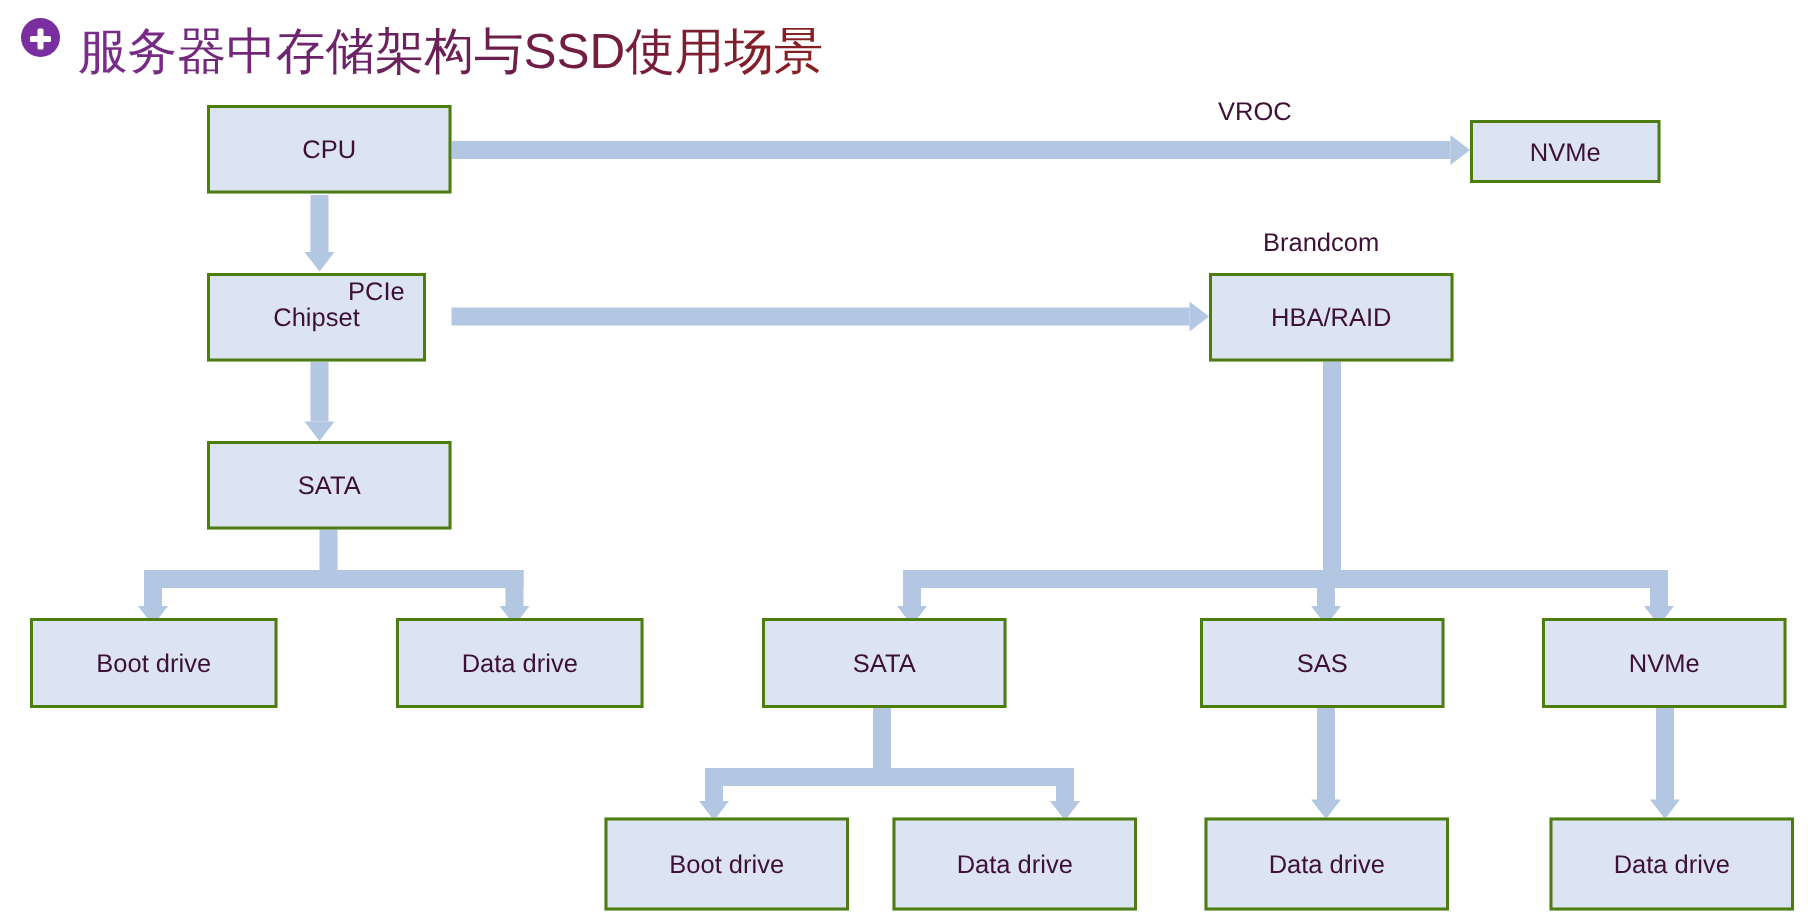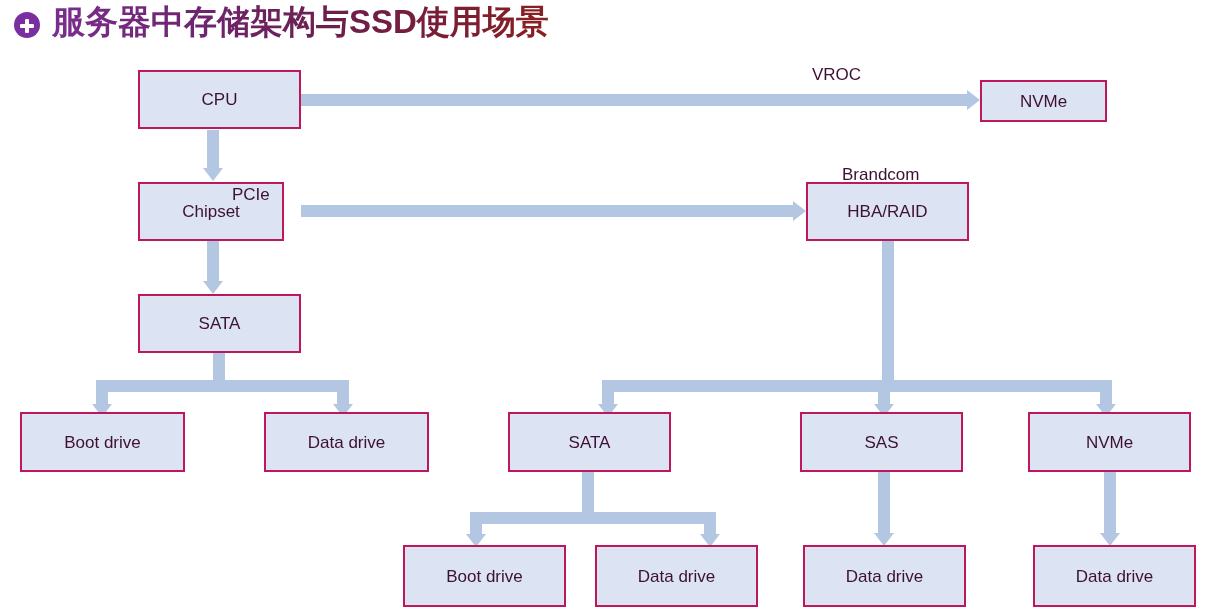--- a/index.html
+++ b/index.html
@@ -49,38 +49,38 @@
     left: 11px;
     top: 6.5px;
     width: 4px;
     height: 14px;
     background: #ffffff;
     border-radius: 1px;
   }
   #title-text {
     position: absolute;
     left: 52px;
-    top: 0;
+    top: 12px;
     font-size: 33px;
-    font-weight: bold;
+    font-weight: normal;
     letter-spacing: 0px;
     white-space: nowrap;
     background: linear-gradient(90deg, #7b2d8e 0%, #6e2570 28%, #6b1f4f 55%, #7a1d35 80%, #8a2020 100%);
     -webkit-background-clip: text;
     background-clip: text;
     color: transparent;
     -webkit-text-fill-color: transparent;
   }
 
   
   .node {
     position: absolute;
     box-sizing: border-box;
     background: #dce3f2;
-    border: 2px solid #be185d;
+    border: 2px solid #4d7c0f;
     display: flex;
     align-items: center;
     justify-content: center;
     color: #3d1035;
     font-size: 17px;
     font-family: "Liberation Sans", sans-serif;
     z-index: 3;
     line-height: 1;
   }
 
@@ -185,21 +185,21 @@
   <div class="arrow-head-down" style="left:700px; top:534px;"></div>
 
   <div class="arrow-shaft-v" style="left:878px; top:472px; width:12px; height:62px;"></div>
   <div class="arrow-head-down" style="left:874px; top:533px;"></div>
 
   <div class="arrow-shaft-v" style="left:1104px; top:472px; width:12px; height:62px;"></div>
   <div class="arrow-head-down" style="left:1100px; top:533px;"></div>
 
   <div class="edge-label" style="left:812px; top:65px;">VROC</div>
   <div class="edge-label" style="left:232px; top:147px;margin-top:38px;">PCIe</div>
-  <div class="edge-label" style="left:842px; top:165px;">Brandcom</div>
+  <div class="edge-label" style="left:842px; top:152px;">Brandcom</div>
 
   <div class="node" style="left:138px; top:70px; width:163px; height:59px;">CPU</div>
 
   <div class="node" style="left:980px; top:80px; width:127px; height:42px;">NVMe</div>
 
   <div class="node" style="left:138px; top:182px; width:146px; height:59px;">Chipset</div>
 
   <div class="node" style="left:806px; top:182px; width:163px; height:59px;">HBA/RAID</div>
 
   <div class="node" style="left:138px; top:294px; width:163px; height:59px;">SATA</div>

